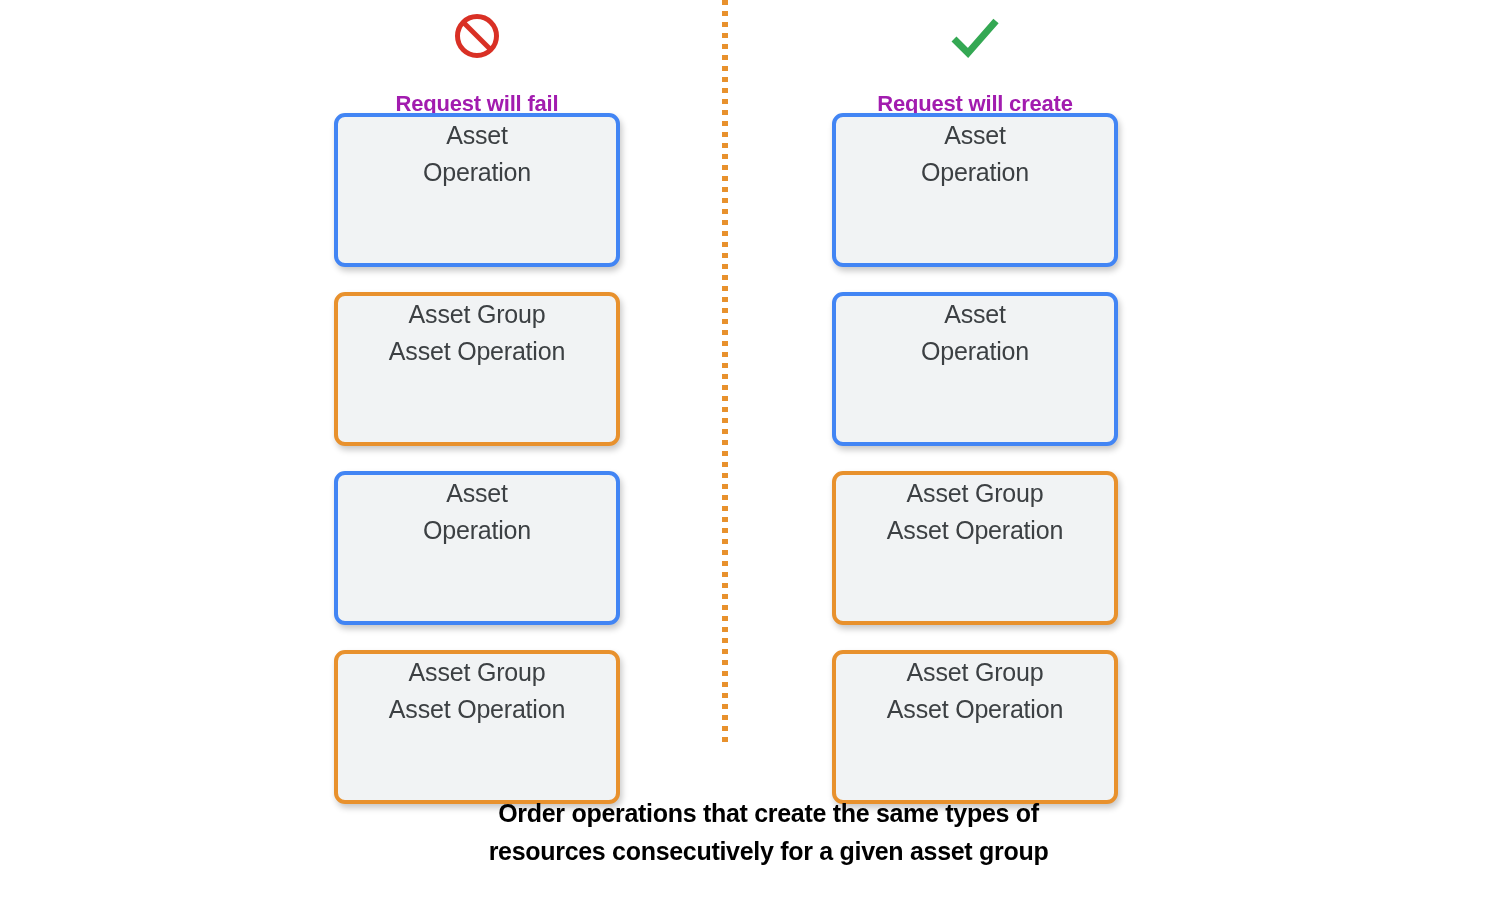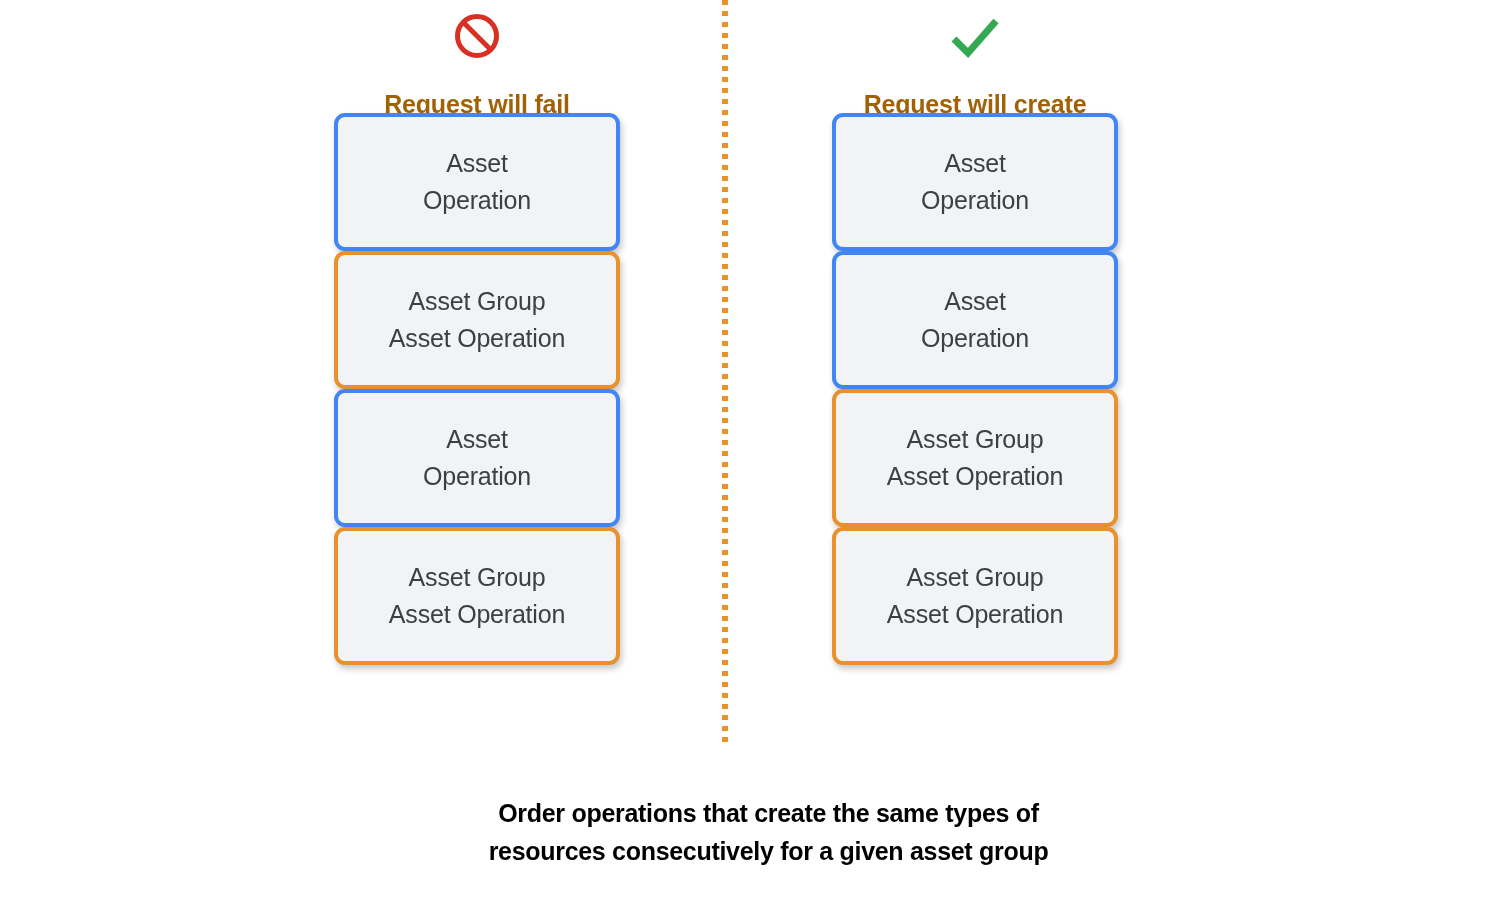--- a/index.html
+++ b/index.html
@@ -53,47 +53,48 @@
   }
   .status-icon {
     display: block;
     margin: 0 auto 6px auto;
     height: 50px;
     width: 62px;
   }
   .status-icon svg { display: block; margin: 0 auto; }
 
   .col-title {
-    font-size: 25px;
+    font-size: 22px;
     font-weight: 700;
-    color: #a16207;
+    color: #a21caf;
     letter-spacing: -0.2px;
     line-height: 28px;
     white-space: nowrap;
     margin-top: 28px;
   }
 
   
   .box-stack {
     position: absolute;
     top: 113px;
     left: 17px;
     width: 286px;
   }
   .op-box {
     position: relative;
     box-sizing: border-box;
     width: 286px;
-    height: 138px;
+    height: 154px;
+    margin-bottom: 25px;
     background: #F1F3F4;
     border-radius: 11px;
     border: 4px solid #4285F4;
     box-shadow: 2px 4px 6px rgba(0,0,0,0.22);
     display: flex;
-    align-items: center;
+    align-items: flex-start;
     justify-content: center;
     text-align: center;
   }
   .op-box.accent-orange { border-color: #E8912D; }
   .op-box.accent-blue   { border-color: #4285F4; }
 
   .op-label {
     font-size: 25px;
     line-height: 37px;
     font-weight: 500;

